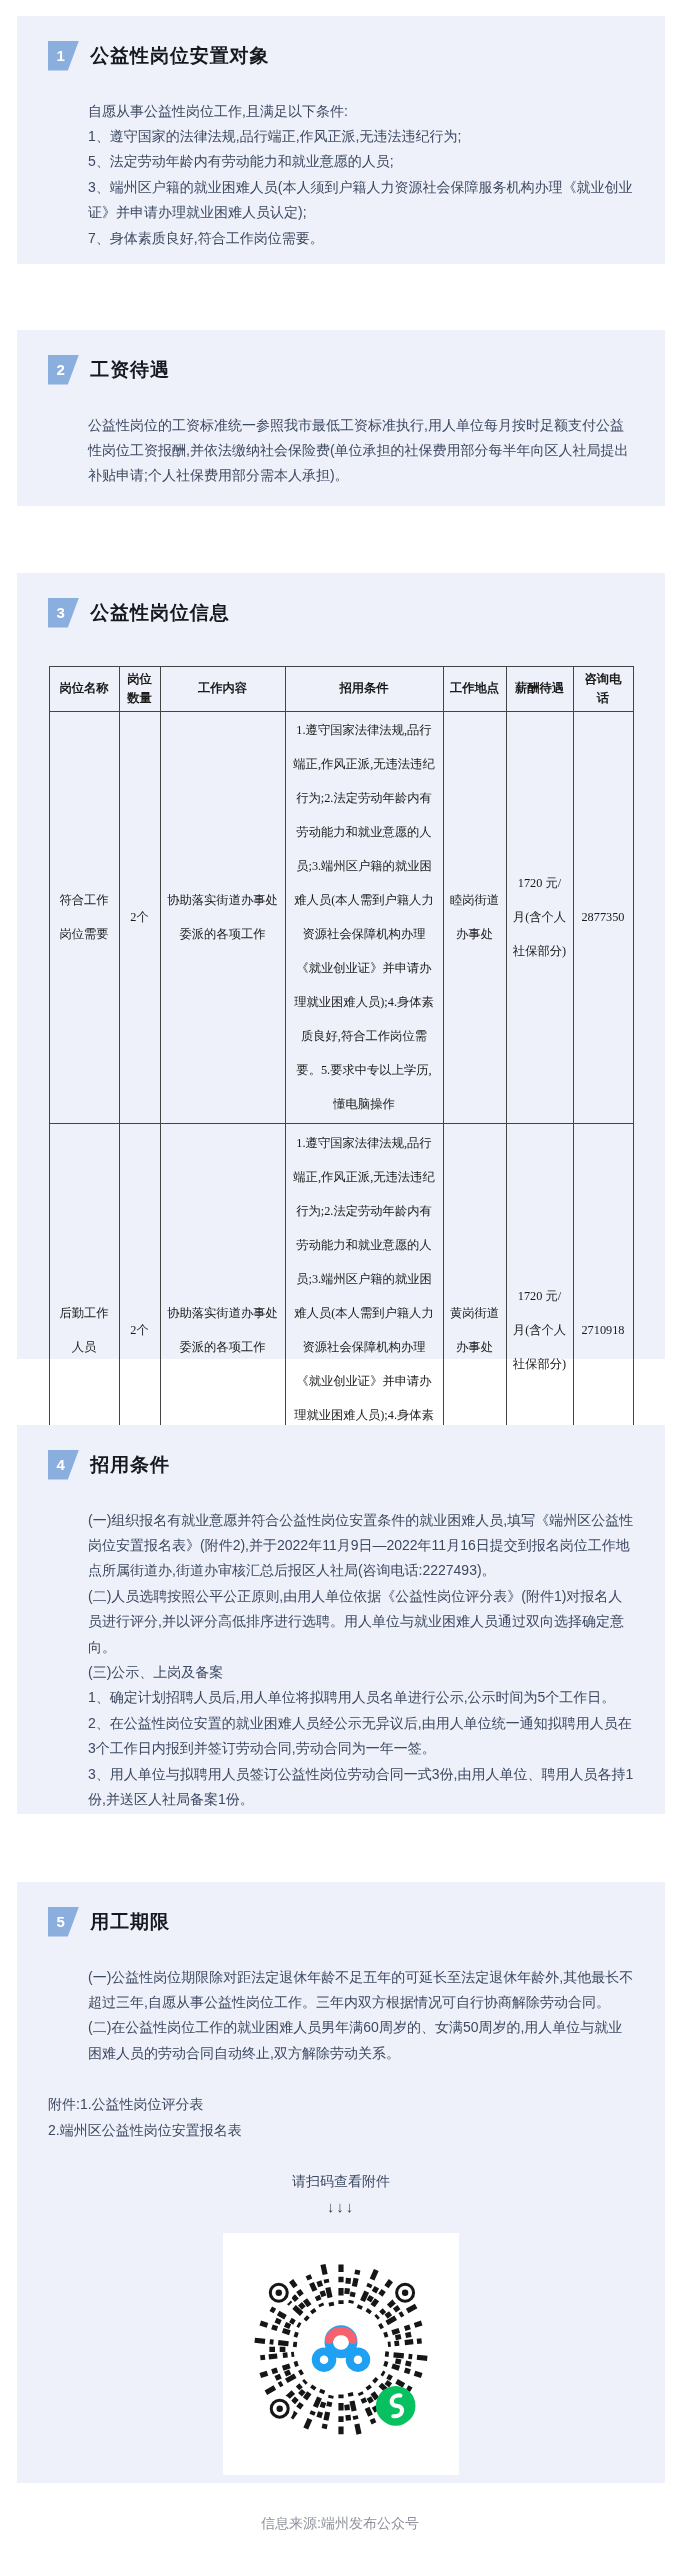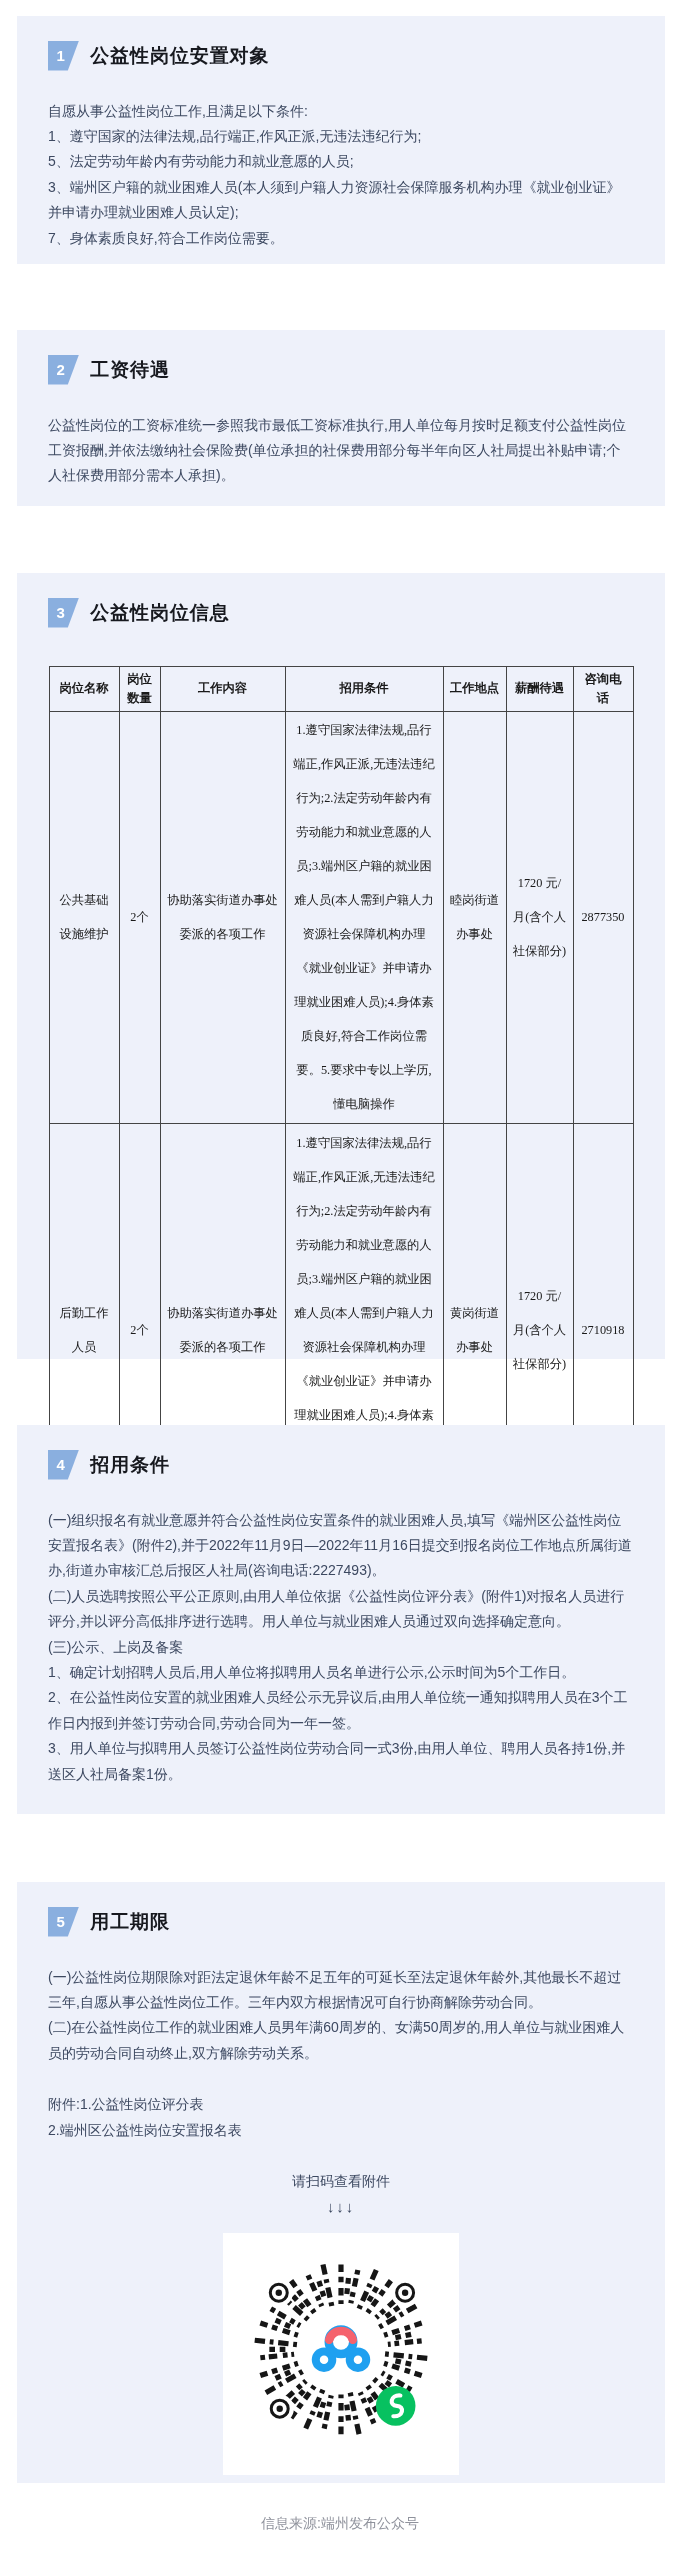--- a/index.html
+++ b/index.html
@@ -10,21 +10,21 @@
   *{margin:0;padding:0;box-sizing:border-box;}
   body{background:var(--page-bg);font-family:"Liberation Sans","DejaVu Sans",sans-serif;}
   .page{position:relative;width:681px;height:2576px;background:var(--page-bg);overflow:hidden;}
   .card{position:absolute;left:17px;width:648px;background:var(--card-bg);padding:24.5px 31px 0 31px;}
   .sec-head{display:flex;align-items:center;height:30px;}
   .badge{width:31px;height:30px;background:var(--accent);color:#ffffff;
          clip-path:polygon(0 0,100% 0,64% 100%,0 100%);
          display:flex;align-items:center;padding-left:8.5px;
          font-size:15px;font-weight:bold;}
   .sec-title{margin-left:11.3px;font-size:19px;font-weight:bold;color:var(--title-color);letter-spacing:0.9px;}
-  .body-txt{margin-top:28px;font-size:14px;line-height:25.4px;color:var(--body-color);}
+  .body-txt{margin-top:28px;font-size:14px;line-height:25.4px;color:var(--body-color);margin-left:40px;}
   .body-txt p{margin:0;}
   
   table.jobs{border-collapse:collapse;table-layout:fixed;width:584px;margin:38px auto 0 auto;
              font-family:"Liberation Serif","DejaVu Serif",serif;color:var(--table-ink);}
   table.jobs td,table.jobs th{border:0.9px solid #444;text-align:center;vertical-align:middle;
              font-size:12.3px;line-height:34px;padding:1.9px 5.7px;font-weight:normal;}
   table.jobs th{font-weight:bold;height:45px;line-height:19px;}
   td.cond{text-align:justify;text-align-last:center;}
   tr.r1 td{height:308px;}
   tr.r2 td{height:302px;}
@@ -92,21 +92,21 @@
           <tr>
         <th>岗位名称</th>
         <th>岗位数量</th>
         <th>工作内容</th>
         <th>招用条件</th>
         <th>工作地点</th>
         <th>薪酬待遇</th>
         <th>咨询电话</th>
       </tr>
       <tr class="r1">
-        <td>公共基础设施维护</td>
+        <td>符合工作岗位需要</td>
         <td>2个</td>
         <td>协助落实街道办事处委派的各项工作</td>
         <td class="cond">1.遵守国家法律法规,品行端正,作风正派,无违法违纪行为;2.法定劳动年龄内有劳动能力和就业意愿的人员;3.端州区户籍的就业困难人员(本人需到户籍人力资源社会保障机构办理《就业创业证》并申请办理就业困难人员);4.身体素质良好,符合工作岗位需要。5.要求中专以上学历,懂电脑操作</td>
         <td>睦岗街道办事处</td>
         <td>1720 元/月(含个人社保部分)</td>
         <td>2877350</td>
       </tr>
       <tr class="r2">
         <td>后勤工作人员</td>
         <td>2个</td>

